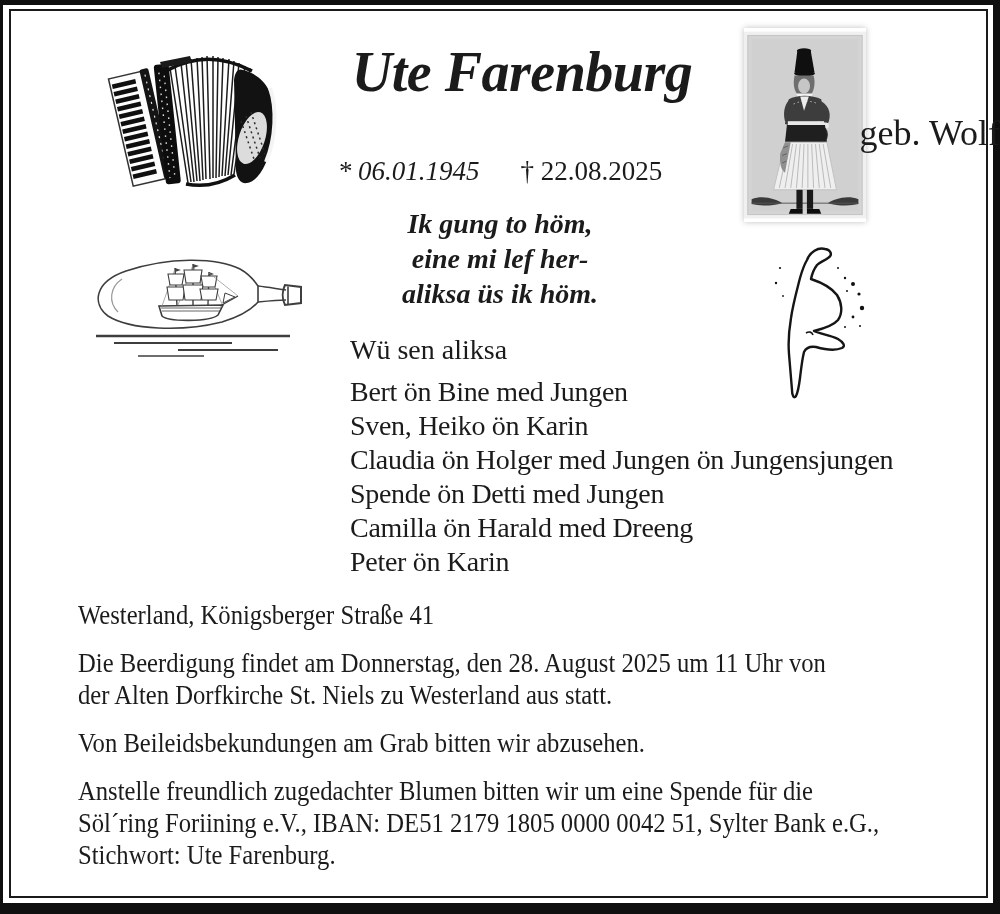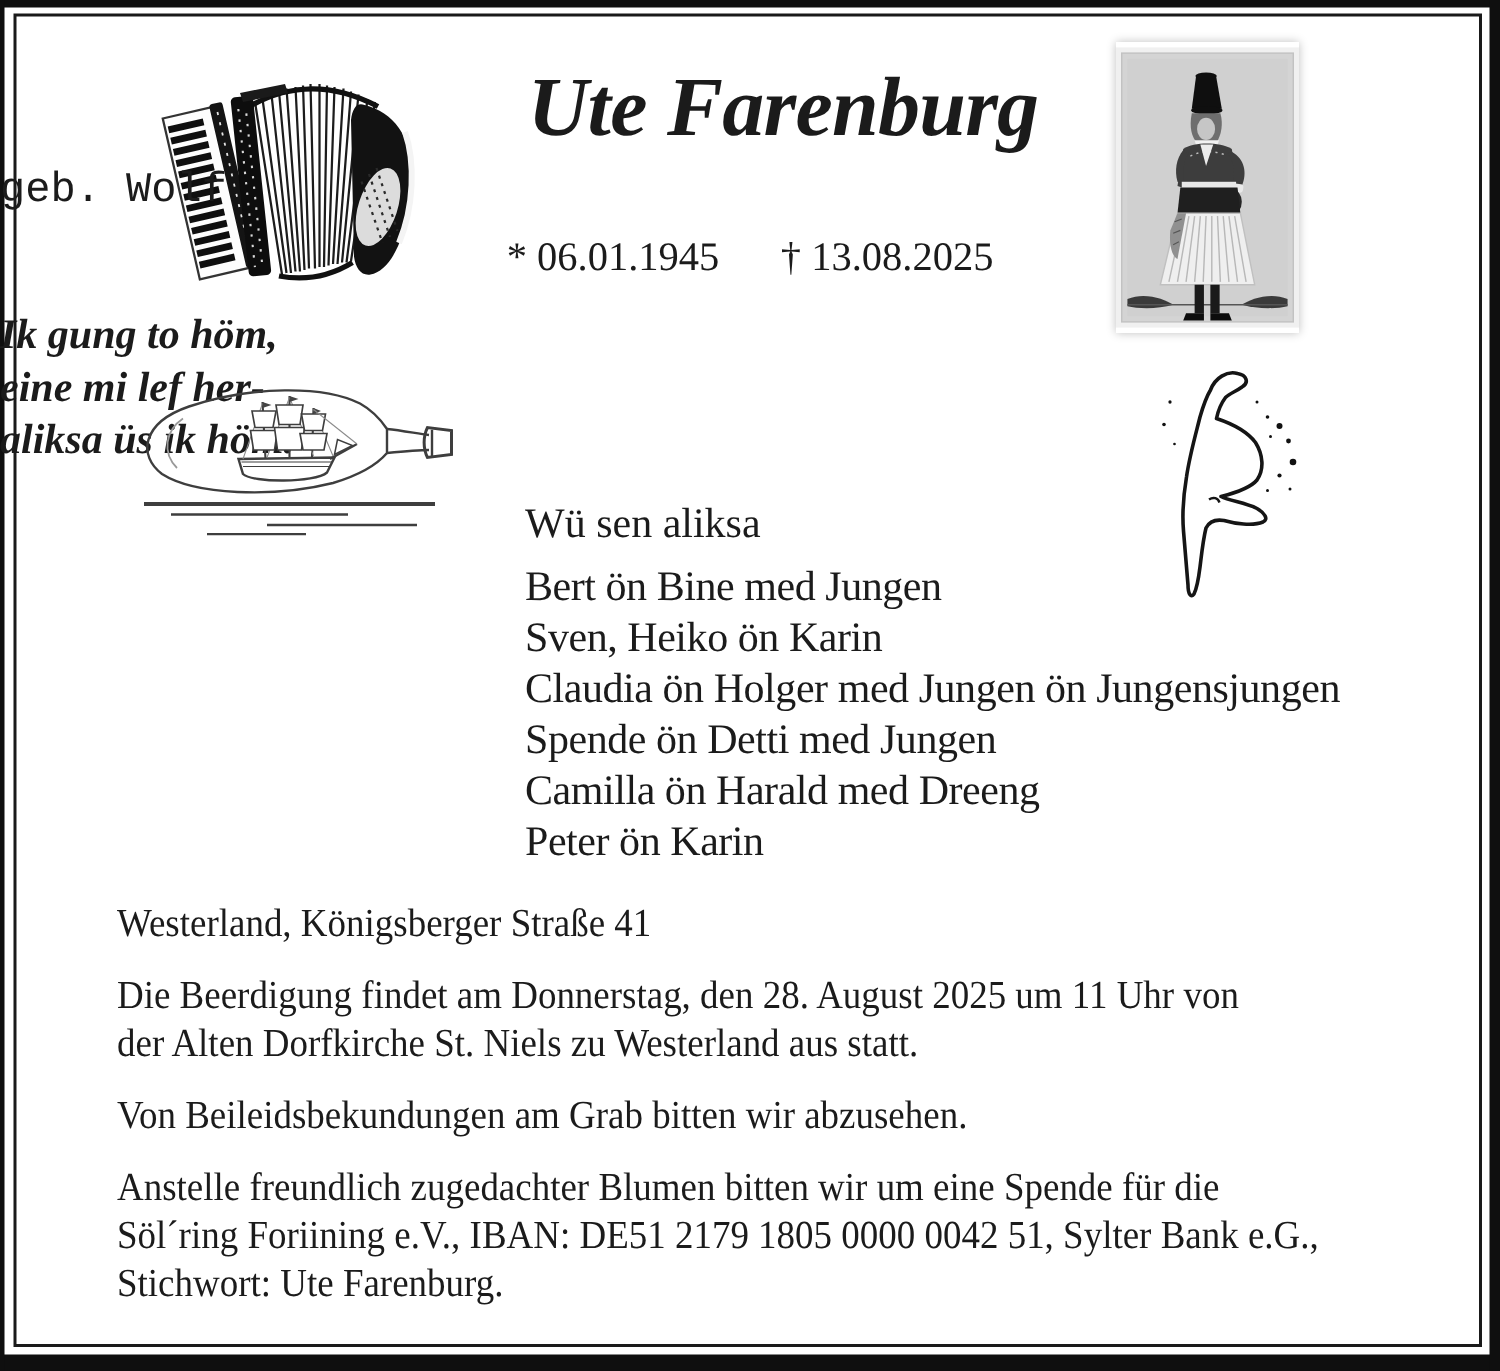--- a/index.html
+++ b/index.html
@@ -11,25 +11,25 @@
   .bar-top{left:0;top:0;width:100%;height:5px;}
   .bar-bottom{left:0;bottom:0;width:100%;height:11px;}
   .bar-left{left:0;top:0;bottom:0;width:3px;}
   .bar-right{right:0;top:0;bottom:0;width:7px;}
   .inner-frame{position:absolute;left:9px;top:9px;right:12px;bottom:16px;border:2px solid #1a1a1a;}
 
   .deceased-name{
     position:absolute;left:0;right:0;top:40px;text-align:center;
     font-size:56px;font-weight:bold;font-style:italic;letter-spacing:-0.5px;white-space:nowrap;padding-left:44px;
   }
-  .maiden-name{position:absolute;left:0;right:0;top:112px;text-align:left;font-size:28px;font-family:Liberation Mono, monospace;}
+  .maiden-name{position:absolute;left:0;right:0;top:112px;text-align:right;font-size:36px;}
   .dates-row{position:absolute;left:0;right:0;top:156px;text-align:center;font-size:27px;white-space:nowrap;}
-  .birth-date{margin-right:41px;}
-
-  .verse{position:absolute;left:0;right:0;top:206px;
+  .birth-date{margin-right:41px;font-style:italic;}
+
+  .verse{position:absolute;left:0;right:0;top:206px;text-align:center;
     font-size:28px;font-weight:bold;font-style:italic;line-height:35px;}
 
   .mourning{position:absolute;left:350px;top:333px;font-size:28px;line-height:34px;}
   .mourning-intro{font-weight:normal;margin-bottom:8px;}
   .mourner{font-weight:normal;letter-spacing:-0.3px;white-space:nowrap;}
 
   .lower-text{
     position:absolute;left:78px;top:599px;width:1000px;
     transform:scaleX(0.93);transform-origin:0 0;
     font-size:26.5px;line-height:32px;
@@ -111,21 +111,21 @@
       <rect x="55" y="166" width="6.5" height="20" fill="#1a1a1a"></rect>
       <rect x="66" y="166" width="6.5" height="20" fill="#1a1a1a"></rect>
       <path d="M49,186 L61.5,186 L61.5,191 L47,191 Z" fill="#0d0d0d"></path>
       <path d="M66,186 L79,186 L81,191 L66,191 Z" fill="#0d0d0d"></path>
     </svg>
   </div>
 
   <div class="deceased-name">Ute Farenburg</div>
   <div class="maiden-name">geb. Wolf</div>
   <div class="dates-row">
-    <span class="birth-date">* 06.01.1945</span><span>† 13.08.2025</span>
+    <span class="birth-date">* 06.01.1945</span><span>† 22.08.2025</span>
   </div>
 
   <div class="verse">
     <div>Ik gung to höm,</div>
     <div>eine mi lef her-</div>
     <div>aliksa üs ik höm.</div>
   </div>
 
   <div class="art ship-art">
     <svg viewBox="0 0 222 126" xmlns="http://www.w3.org/2000/svg" fill="none" stroke="#3e3e3e" stroke-width="1.6">

